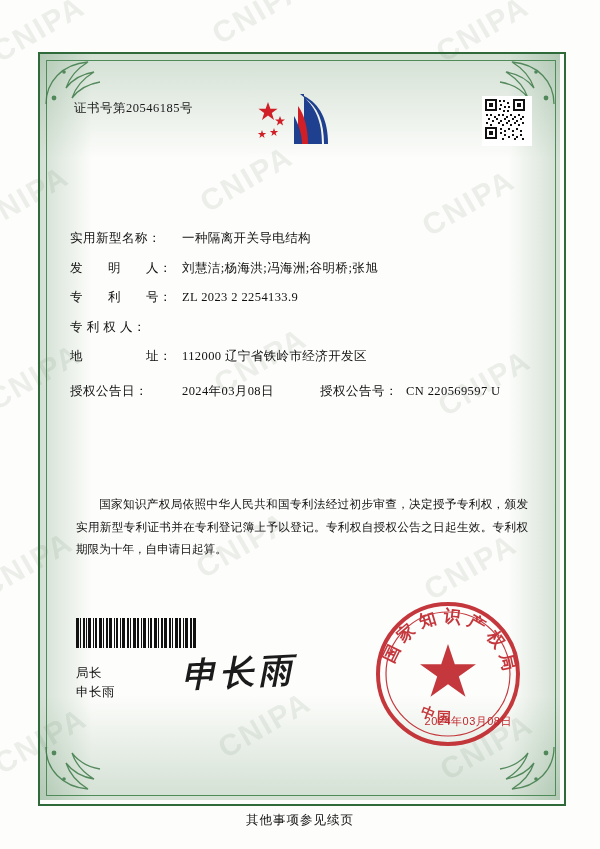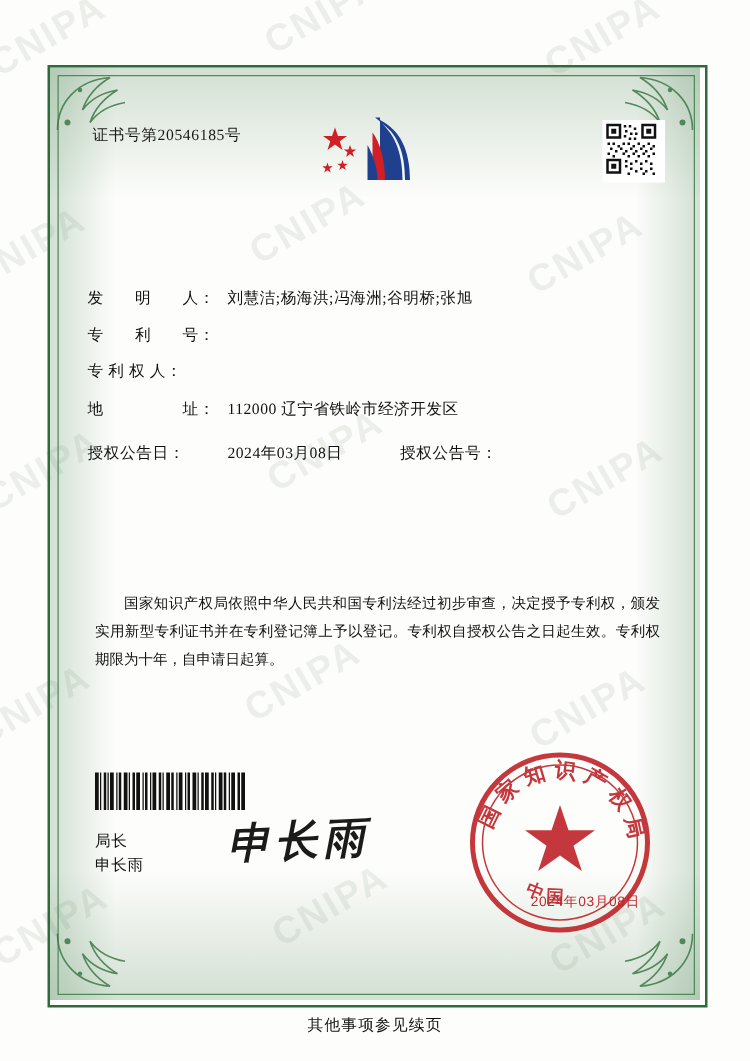--- a/index.html
+++ b/index.html
@@ -169,21 +169,21 @@
     text-align: right;
     padding-right: 8px;
   }
   .f-value2 {
     flex: 0 0 150px;
     letter-spacing: 0.4px;
   }
 
   .paras {
     position: absolute;
-    top: 394px;
+    top: 416px;
     left: 14px;
     width: 452px;
     font-size: 11.6px;
     line-height: 1.95;
     color: #111;
     text-align: justify;
   }
   .para { text-indent: 2em; margin-bottom: 9px; }
 
   
@@ -389,55 +389,61 @@
         <polygon points="20,10 22.4,16.8 29.6,16.8 23.8,21 26,28 20,23.6 14,28 16.2,21 10.4,16.8 17.6,16.8"></polygon>
         <polygon points="32,24 33.3,27.6 37,27.6 34,29.8 35.1,33.5 32,31.2 28.9,33.5 30,29.8 27,27.6 30.7,27.6"></polygon>
         <polygon points="26,36 27,39 30.2,39 27.6,40.9 28.6,44 26,42.1 23.4,44 24.4,40.9 21.8,39 25,39"></polygon>
         <polygon points="14,38 15,41 18.2,41 15.6,42.9 16.6,46 14,44.1 11.4,46 12.4,42.9 9.8,41 13,41"></polygon>
       </g>
     </svg>
 
 
     <div class="fields">
 
+      <div class="field-row">
+        <div class="f-label">实用新型名称：</div>
+        <div class="f-value">一种隔离开关导电结构</div>
+      </div>
 
       <div class="field-row">
         <div class="f-label spread">
           <span>发</span>
           <span>明</span>
           <span>人：</span>
         </div>
         <div class="f-value">刘慧洁;杨海洪;冯海洲;谷明桥;张旭</div>
       </div>
 
       <div class="field-row">
         <div class="f-label spread">
           <span>专</span>
           <span>利</span>
           <span>号：</span>
         </div>
+        <div class="f-value">ZL 2023 2 2254133.9</div>
       </div>
 
 
       <div class="field-row">
         <div class="f-label">专 利 权 人：</div>
       </div>
 
       <div class="field-row">
         <div class="f-label spread">
           <span>地</span>
           <span>址：</span>
         </div>
         <div class="f-value">112000 辽宁省铁岭市经济开发区</div>
       </div>
 
       <div class="field-row" style="margin-top:18px;">
         <div class="f-label">授权公告日：</div>
         <div class="f-value" style="flex:0 0 120px;">2024年03月08日</div>
         <div class="f-value2-label">授权公告号：</div>
+        <div class="f-value2">CN 220569597 U</div>
       </div>
 
     </div>
 
     <div class="paras">
       <div class="para">国家知识产权局依照中华人民共和国专利法经过初步审查，决定授予专利权，颁发实用新型专利证书并在专利登记簿上予以登记。专利权自授权公告之日起生效。专利权期限为十年，自申请日起算。</div>
     </div>
 
     <div class="barcode">
       <div class="bar" style="width:3px"></div>

